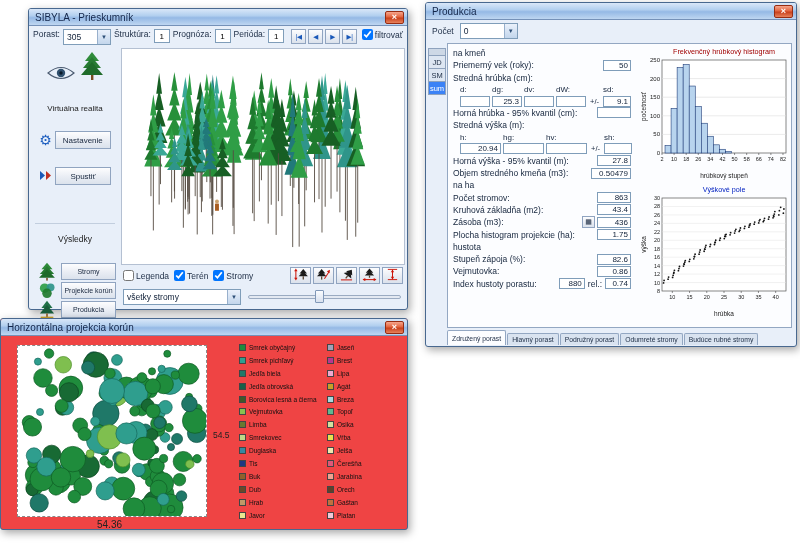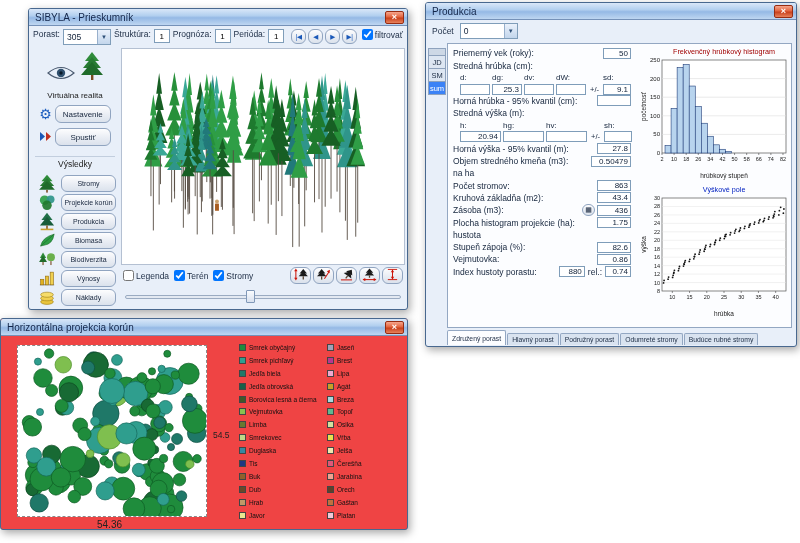--- a/index.html
+++ b/index.html
@@ -9,41 +9,41 @@
           box-shadow:2px 3px 8px rgba(0,0,0,.35)}
   .titlebar{height:17px;display:flex;align-items:center;gap:4px;padding:0 3px 0 6px;
     background:linear-gradient(180deg,#d9e7f8 0%,#b2cfef 42%,#95b9e5 55%,#bed6f1 100%);
     border-bottom:1px solid #7591b8;border-radius:2px 2px 0 0}
   .title{flex:1;font-size:10px;color:#13264a;white-space:nowrap;overflow:hidden}
   .close-btn{width:19px;height:13px;border:1px solid #972c12;border-radius:2px;
     background:linear-gradient(180deg,#f6a58c 0%,#e26540 45%,#c8401c 55%,#e8825c 100%);
     color:#fff;font-size:9px;font-weight:bold;line-height:10px;text-align:center;cursor:default}
   .client{position:relative;width:100%;height:calc(100% - 17px)}
   .btn{background:linear-gradient(180deg,#fdfdfe,#e9edf4 55%,#dbe2ec);border:1px solid #90a4c0;
-       border-radius:6px;font-family:inherit;color:#17263d;cursor:default}
+       border-radius:0;font-family:inherit;color:#17263d;cursor:default}
   .combo{display:inline-flex;align-items:center;background:#fff;border:1px solid #7f9db9;height:16px;
          font-size:8.5px;color:#102038}
   .combo .val{flex:1;padding:0 3px;white-space:nowrap;overflow:hidden}
   .combo .arrow{width:13px;height:100%;background:linear-gradient(#eaf1fb,#c3d6ec);
       border-left:1px solid #98b0cc;font-size:6px;display:flex;align-items:center;justify-content:center;color:#2f5078}
   input[type=checkbox]{width:11px;height:11px;margin:0;vertical-align:middle}
   .chk{display:inline-flex;align-items:center;gap:2px;font-size:8.5px;color:#1c2c44}
 
   
   #win-explorer{left:28px;top:8px;width:380px;height:302px;display:flex;flex-direction:column}
   .exp-toolbar{display:flex;align-items:flex-start;gap:3px;padding:3px 4px;font-size:8.5px;color:#1c2c44}
   .tb-input{width:16px;height:14px;background:#fff;border:1px solid #7f9db9;font-size:8px;text-align:center;font-family:inherit}
   .navbtn{width:15px;height:15px;font-size:6.5px;color:#1a58b8;padding:0;line-height:12px}
   .exp-body{flex:1;display:flex;min-height:0;padding:0 2px 2px 2px;gap:2px}
-  .exp-sidebar{width:88px;display:flex;flex-direction:column;align-items:center;gap:5px;padding-top:2px}
+  .exp-sidebar{width:88px;display:flex;flex-direction:column;align-items:center;gap:18px;padding-top:2px}
   .vr-icons{display:flex;align-items:flex-end;gap:3px;height:36px}
   .vr-label{font-size:8px;color:#222}
   .side-row{display:flex;align-items:center;gap:3px}
   .big-btn{width:56px;height:18px;font-size:8px}
-  .vysledky{font-size:8.5px;margin-top:5px;width:92%;text-align:center;border-top:1px solid #c2cede;padding-top:2px;color:#222}
+  .vysledky{font-size:8.5px;margin-top:20px;width:92%;text-align:center;border-top:1px solid #c2cede;padding-top:10px;color:#222}
   .res-row{display:flex;align-items:center;gap:2px;width:100%;padding-left:4px;height:19px}
   .res-icon{width:24px;height:20px;display:inline-flex;align-items:center;justify-content:center}
   .res-btn{width:55px;height:17px;font-size:7px;padding:0 1px;white-space:nowrap;overflow:hidden}
   .exp-main{flex:1;display:flex;flex-direction:column;min-width:0}
   .canvas{flex:1;background:#fff;border:1px solid #b4c0d2;position:relative;overflow:hidden}
   .canvas svg{width:100%;height:100%;display:block}
   .ctl-row{display:flex;align-items:center;gap:5px;padding:5px 2px;font-size:8.5px;height:21px}
   .toolbtn{width:21px;height:17px;padding:0;display:inline-flex;align-items:center;justify-content:center}
   .slider{flex:1;position:relative;height:15px}
   .slider .track{position:absolute;left:2px;right:2px;top:6px;height:4px;background:#e3e9f2;
@@ -611,20 +611,24 @@
                   <line x1="3" y1="1.5" x2="13" y2="1.5" stroke="#cc1408" stroke-width="1"></line>
                   <line x1="3" y1="12.5" x2="13" y2="12.5" stroke="#cc1408" stroke-width="1"></line>
                   <line x1="8" y1="2" x2="8" y2="12" stroke="#cc1408" stroke-width="1.1"></line>
                   <polygon points="8,1.5 6.2,4.5 9.8,4.5" fill="#cc1408"></polygon>
                   <polygon points="8,12.5 6.2,9.5 9.8,9.5" fill="#cc1408"></polygon>
                 </svg></span>
             </button>
           </span>
       </div>
       <div class="ctl-row">
+        <span class="combo" style="width:118px">
+          <span class="val">všetky stromy</span>
+          <span class="arrow">▼</span>
+        </span>
         <span class="slider">
           <span class="track"></span>
           <span class="thumb"></span>
         </span>
       </div>
     </div>
   </div>
 </div>
 
 <div class="window" id="win-produkcia">
@@ -641,20 +645,21 @@
       </span>
     </div>
     <div class="prod-strip" id="side-tabs">
         <div class="strip-blank"></div>
         <div class="strip-tab">JD</div>
         <div class="strip-tab">SM</div>
         <div class="strip-tab active">sum</div>
       </div>
     <div class="prod-page">
       <div class="prod-fields">
+        <div class="psec">na kmeň</div>
         <div class="prow">
             <span class="lbl">Priemerný vek (roky):</span>
             <input class="pinput w28" value="50" style="">
           </div>
         <div class="prow">
             <span class="lbl">Stredná hrúbka (cm):</span>
           </div>
         <div class="dgrid">
           <span class="collbl">d:</span>
           <span class="collbl">dg:</span>

